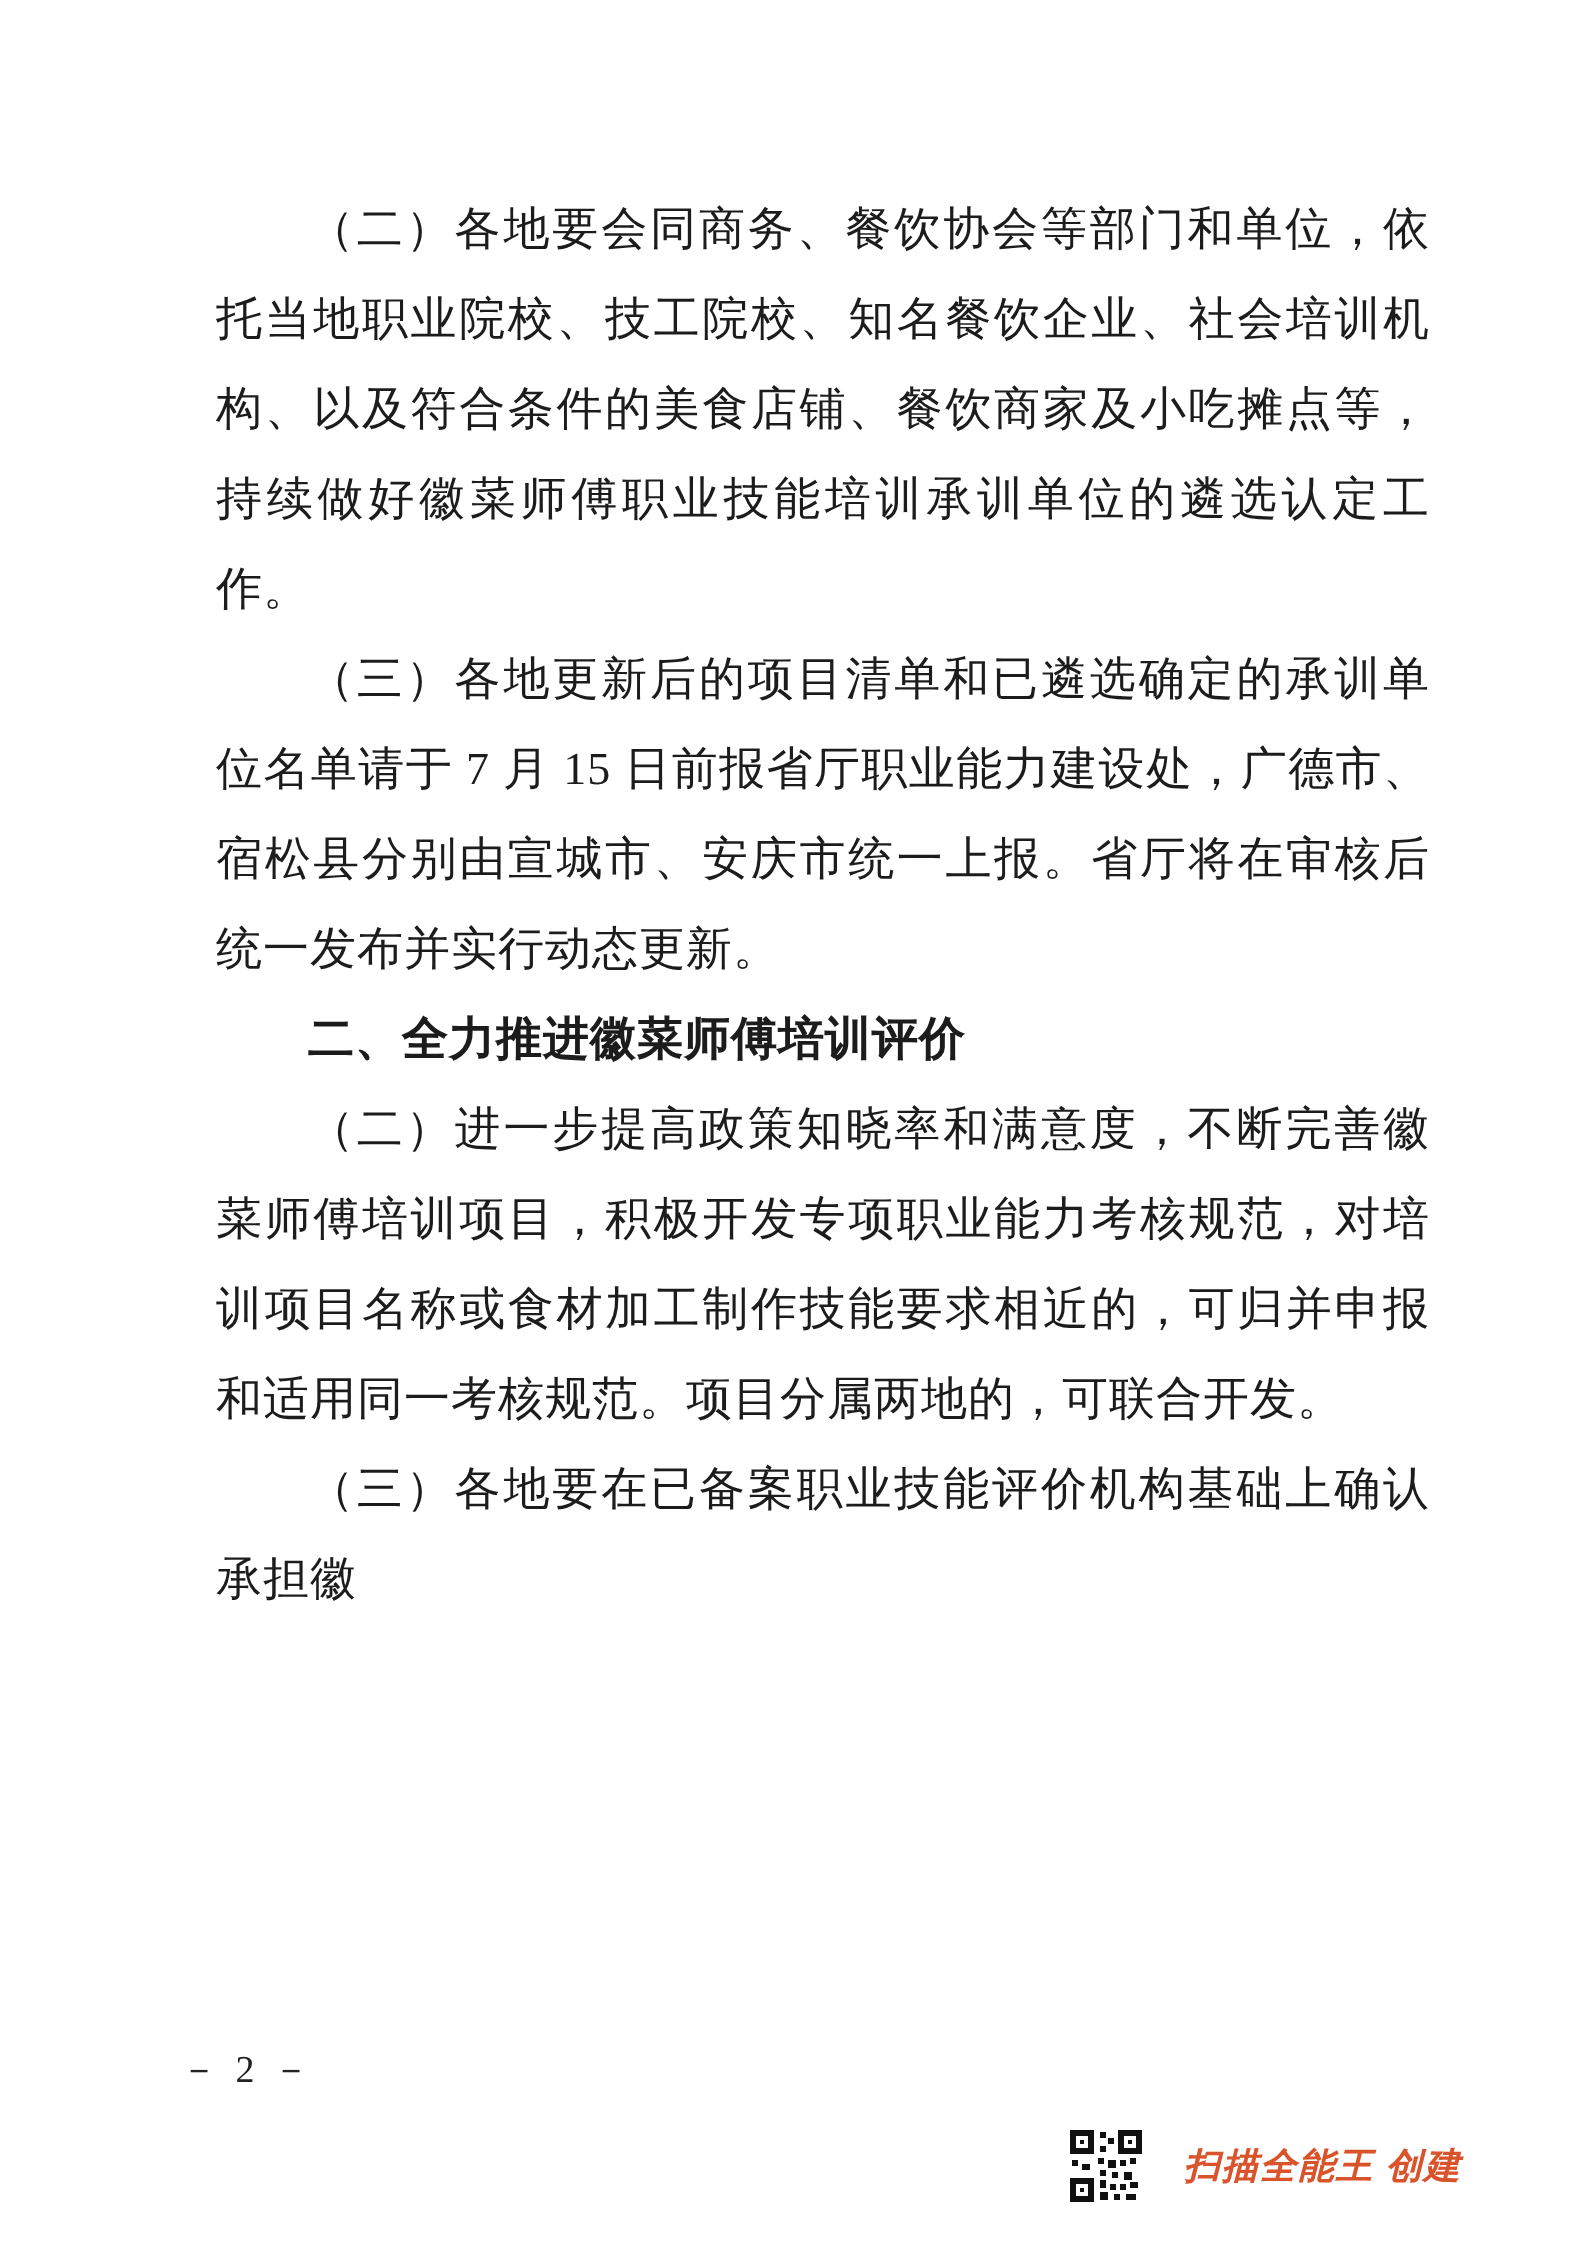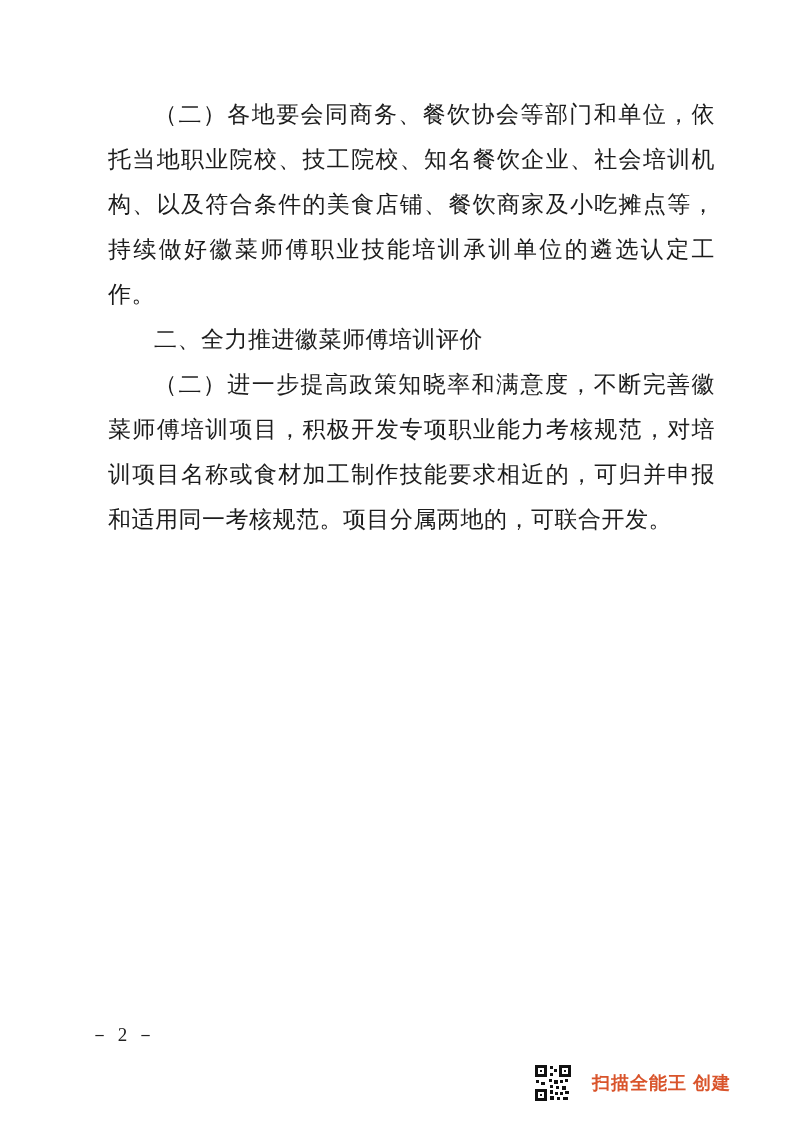--- a/index.html
+++ b/index.html
@@ -27,37 +27,38 @@
     line-height: 45px;
     text-align: justify;
     letter-spacing: 0.5px;
     margin-left: 20px;
   }
   .para {
     margin: 0;
     text-indent: 2em;
   }
   .para.heading {
-    font-weight: normal;
+    font-weight: bold;
   }
   .page-number {
     position: absolute;
     left: 90px;
     top: 1022px;
     font-size: 19px;
     letter-spacing: 2px;
     color: #222;
   }
   .footer-watermark {
     position: absolute;
     right: 62px;
     top: 1064px;
     display: flex;
     align-items: center;
     gap: 20px;
+    font-style: italic;
   }
   .qr-icon {
     width: 38px;
     height: 38px;
     display: block;
   }
   .watermark-text {
     font-size: 18px;
     font-weight: bold;
     font-family: "Liberation Sans", "DejaVu Sans", sans-serif;
@@ -65,22 +66,24 @@
     letter-spacing: 1px;
   }
 </style>
 </head>
 <body>
 
 <div class="page">
 
   <div class="doc-body">
     <p class="para">（二）各地要会同商务、餐饮协会等部门和单位，依托当地职业院校、技工院校、知名餐饮企业、社会培训机构、以及符合条件的美食店铺、餐饮商家及小吃摊点等，持续做好徽菜师傅职业技能培训承训单位的遴选认定工作。</p>
+    <p class="para">（三）各地更新后的项目清单和已遴选确定的承训单位名单请于 7 月 15 日前报省厅职业能力建设处，广德市、宿松县分别由宣城市、安庆市统一上报。省厅将在审核后统一发布并实行动态更新。</p>
     <p class="para heading">二、全力推进徽菜师傅培训评价</p>
     <p class="para">（二）进一步提高政策知晓率和满意度，不断完善徽菜师傅培训项目，积极开发专项职业能力考核规范，对培训项目名称或食材加工制作技能要求相近的，可归并申报和适用同一考核规范。项目分属两地的，可联合开发。</p>
+    <p class="para">（三）各地要在已备案职业技能评价机构基础上确认承担徽</p>
   </div>
 
   <div class="page-number">－ 2 －</div>
 
   <div class="footer-watermark">
     <svg class="qr-icon" viewBox="0 0 38 38" xmlns="http://www.w3.org/2000/svg">
       <rect x="0" y="0" width="38" height="38" fill="#ffffff"></rect>
 
       <rect x="1" y="1" width="12" height="12" fill="#111"></rect>
       <rect x="4" y="4" width="6" height="6" fill="#fff"></rect>

